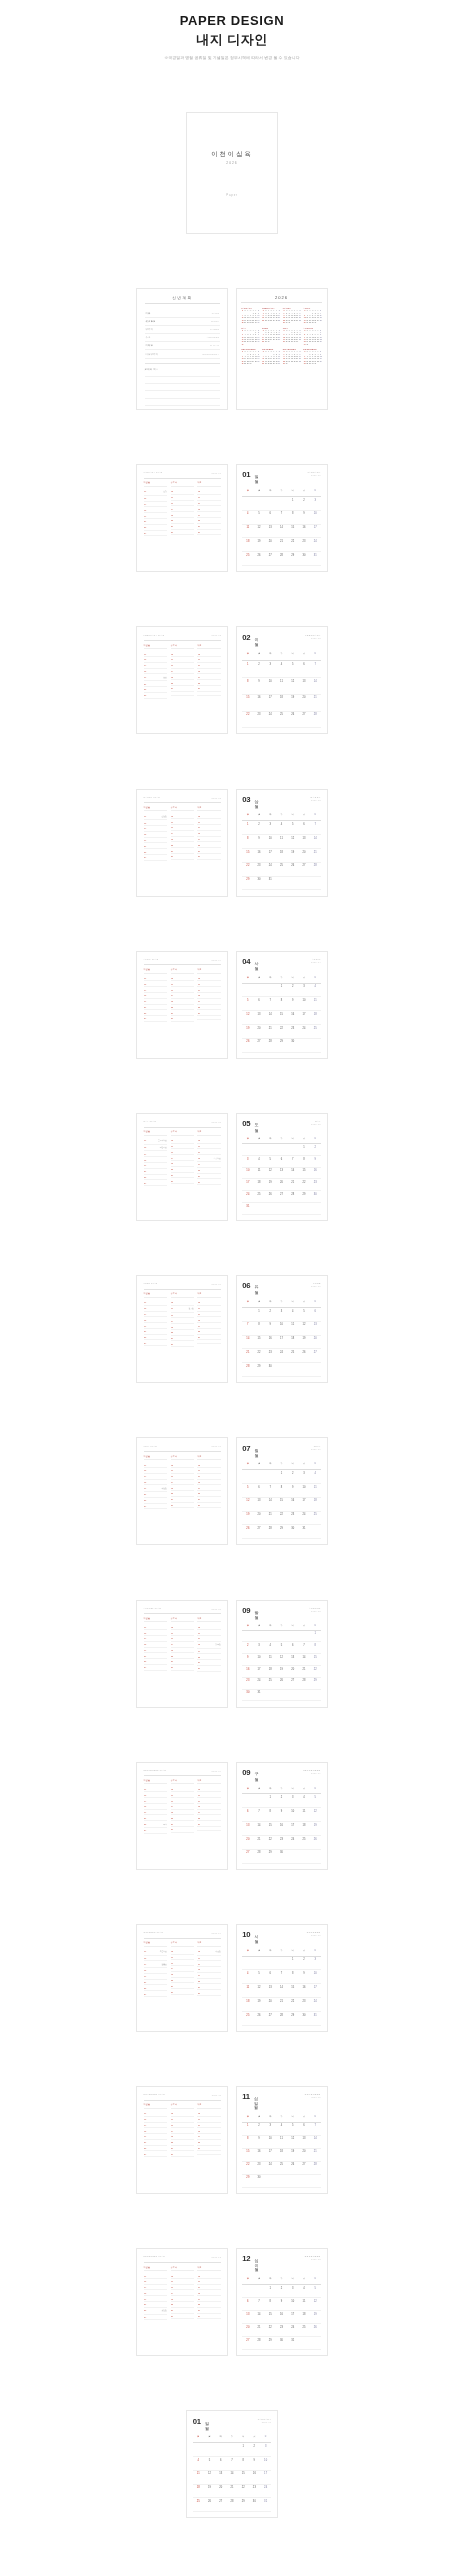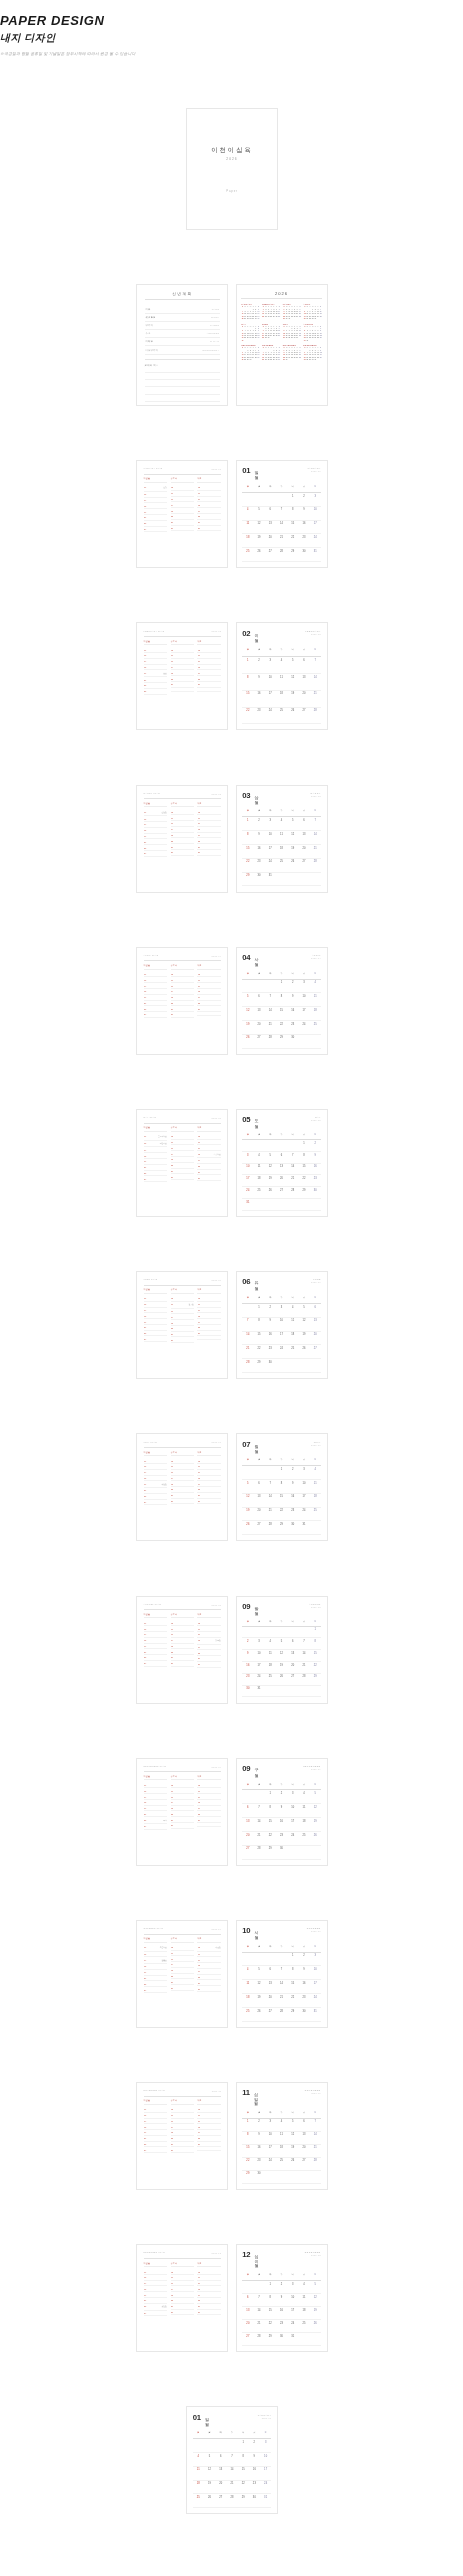--- a/index.html
+++ b/index.html
@@ -11,32 +11,32 @@
   }
   .page {
     width: 464px;
     margin: 0 auto;
     position: relative;
     background: #fff;
   }
 
   
   .header {
+    text-align: center;
     padding: 13.4px 0 5.2px 0;
-    font-style: italic;
   }
   .header h1 {
     font-size: 13px;
     letter-spacing: 0.6px;
     font-weight: bold;
     margin: 0 0 3.1px 0;
     color: #1a1a1a;
   }
   .header h2 {
-    font-size: 10px;
+    font-size: 13px;
     font-weight: bold;
     margin: 0 0 5.2px 0;
     color: #222;
     letter-spacing: 0.5px;
   }
   .header p {
     font-size: 3.9px;
     color: #9b9b9b;
     margin: 0;
     letter-spacing: 0.1px;

